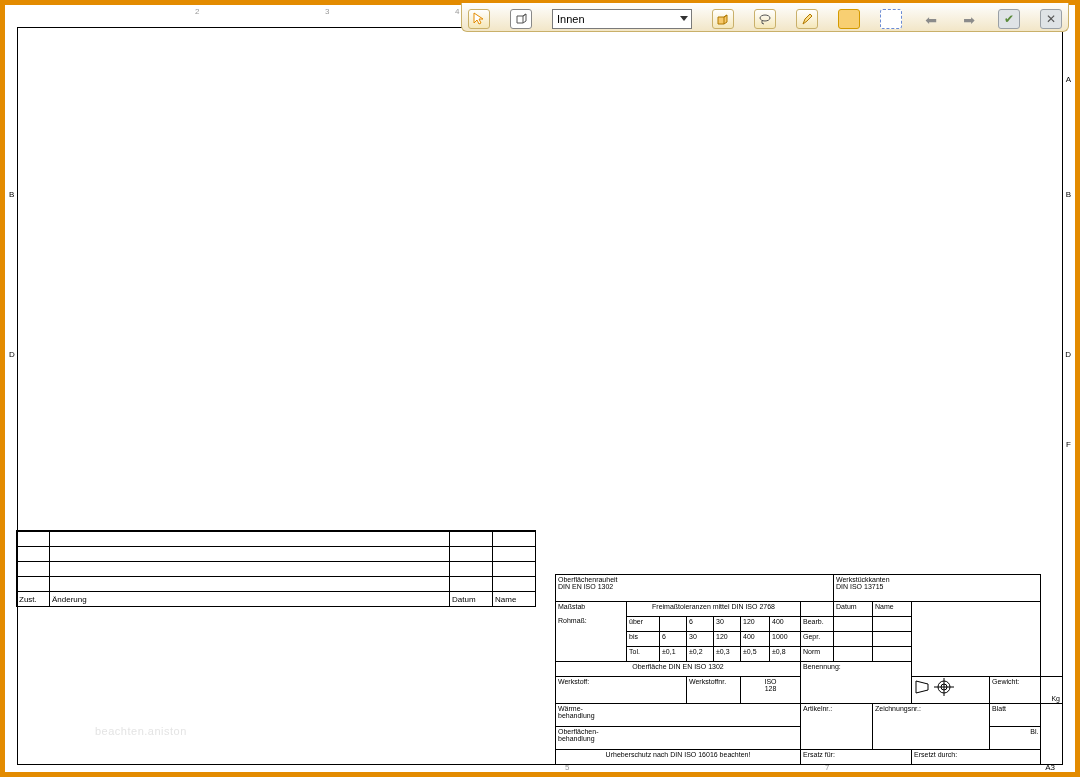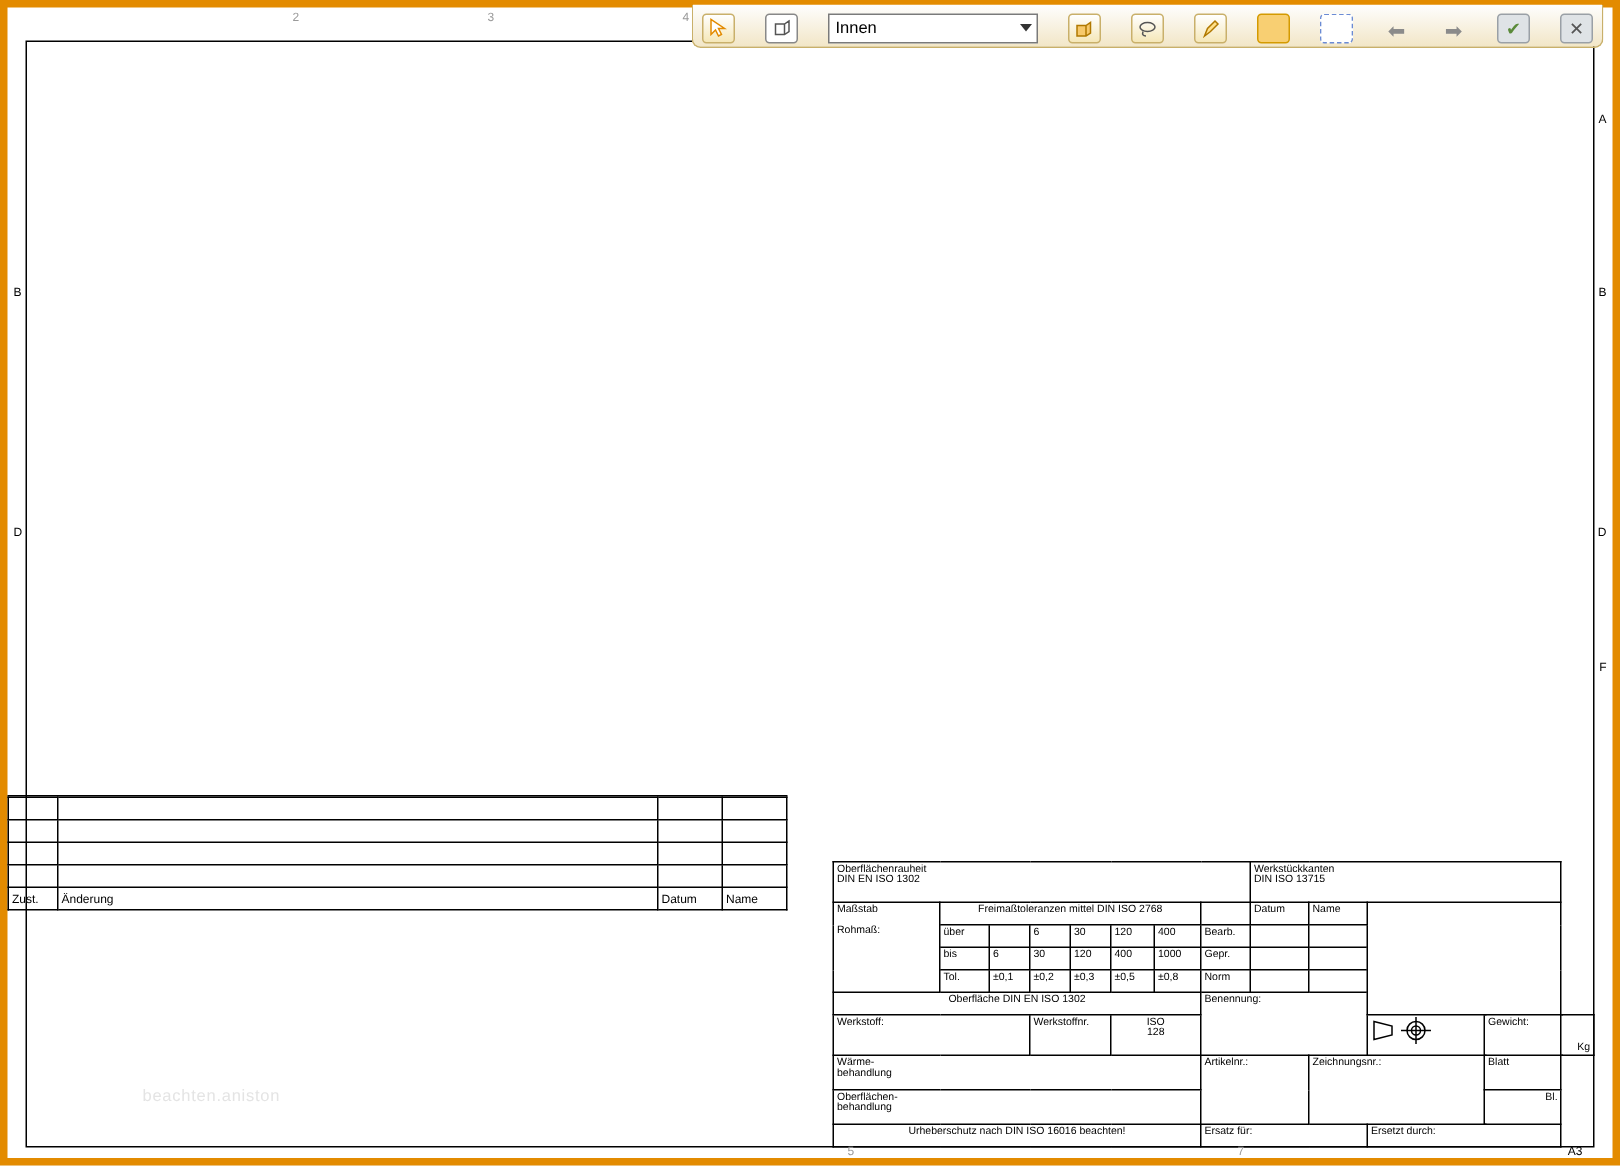--- a/index.html
+++ b/index.html
@@ -15,21 +15,21 @@
   .tb-sel-wrap .tri{position:absolute;right:3px;top:6px;width:0;height:0;border-left:4px solid transparent;border-right:4px solid transparent;border-top:5px solid #333}
   .tb-arrow{width:18px;height:19px;display:flex;align-items:center;justify-content:center;font-size:14px;color:#8b8b8b}
   .cursor-ico svg,.cube-ico svg,.lasso-ico svg,.pen-ico svg{display:block}
   
   .rul{position:absolute;font-size:8px;color:#9a9a9a}
   
   .sheet-border{position:absolute;left:12px;top:22px;right:12px;bottom:7px;border:1px solid #000}
   
   .rowlbl{position:absolute;font-size:8px;color:#000}
   
-  .rev-block{position:absolute;left:0;bottom:165px;width:520px;border-top:1px solid #000}
+  .rev-block{position:absolute;left:11px;bottom:165px;width:520px;border-top:1px solid #000}
   .rev-block table{border-collapse:collapse;width:100%;font-size:8px}
   .rev-block td{border:1px solid #000;height:14px;padding:0 2px;white-space:nowrap}
   
   .title-block{position:absolute;right:12px;bottom:7px;width:508px;font-size:7px;line-height:1}
   .title-block table{border-collapse:collapse;width:100%}
   .title-block td{border:1px solid #000;padding:1px 2px;height:12px;vertical-align:top;white-space:nowrap}
   .title-block .h2{height:24px}
   .proj-sym svg{display:block}
   .watermark{position:absolute;left:90px;bottom:35px;font-size:11px;color:#e4e4e4;letter-spacing:.5px}
 </style>

